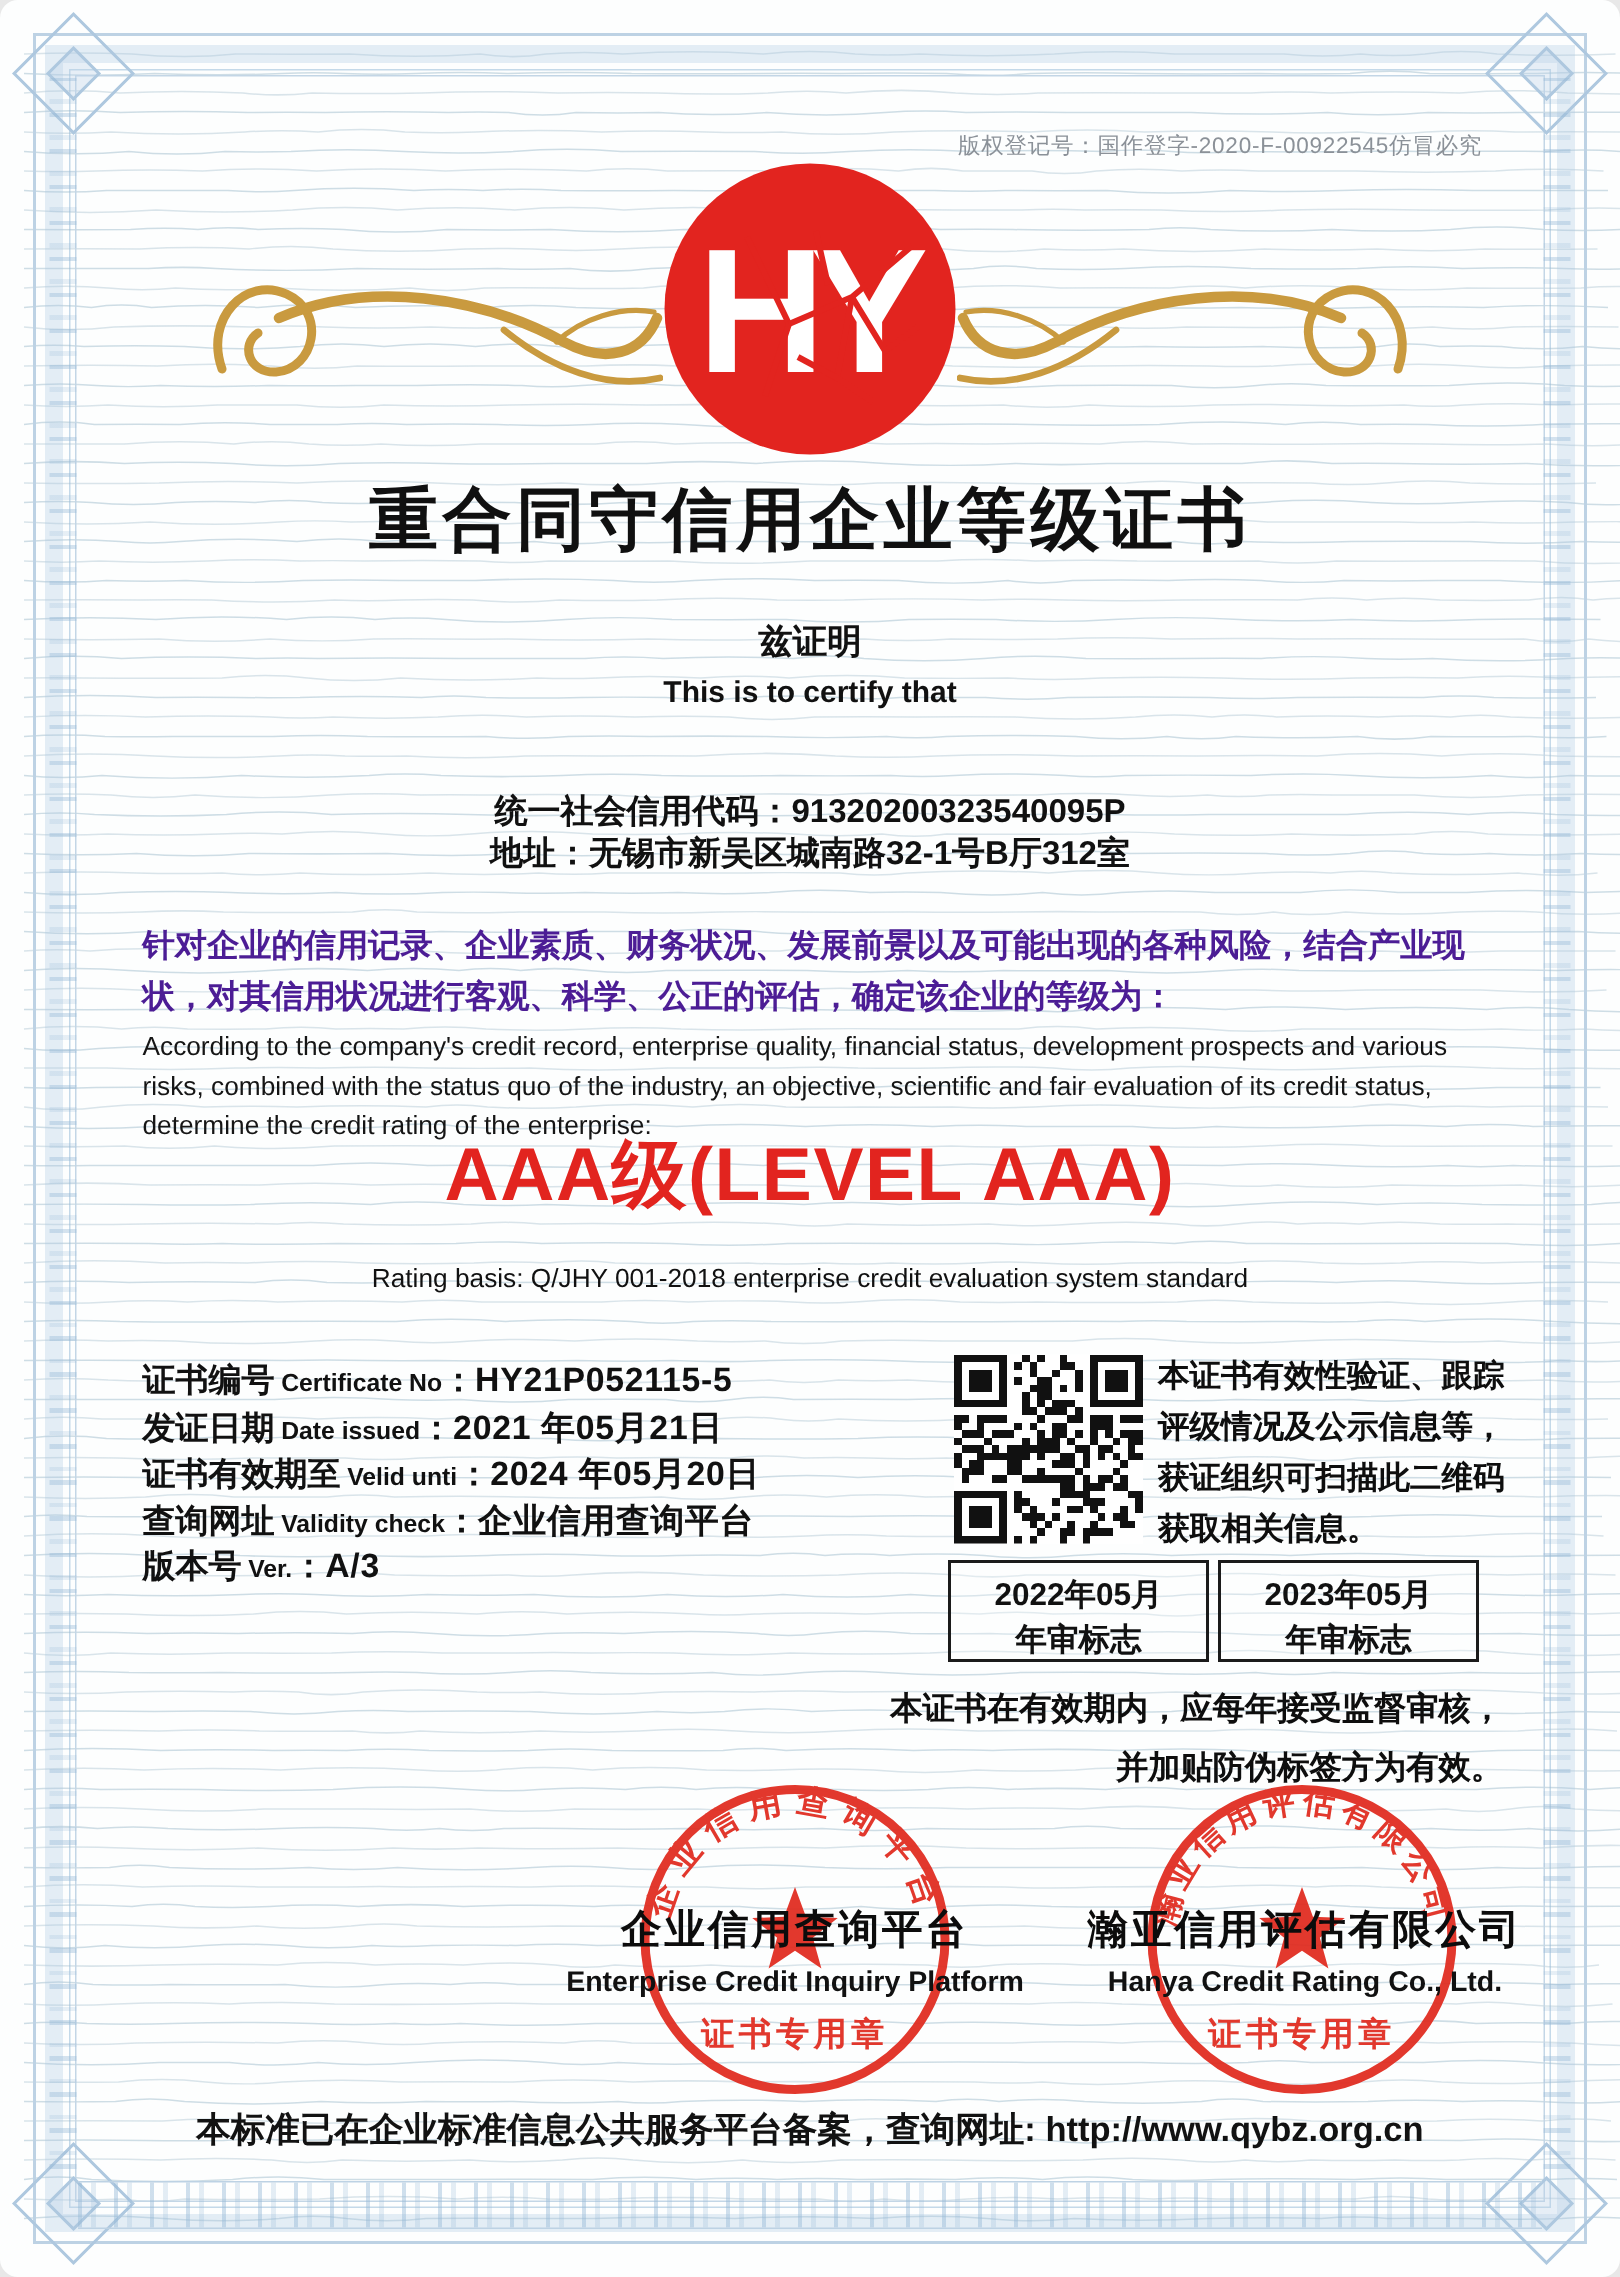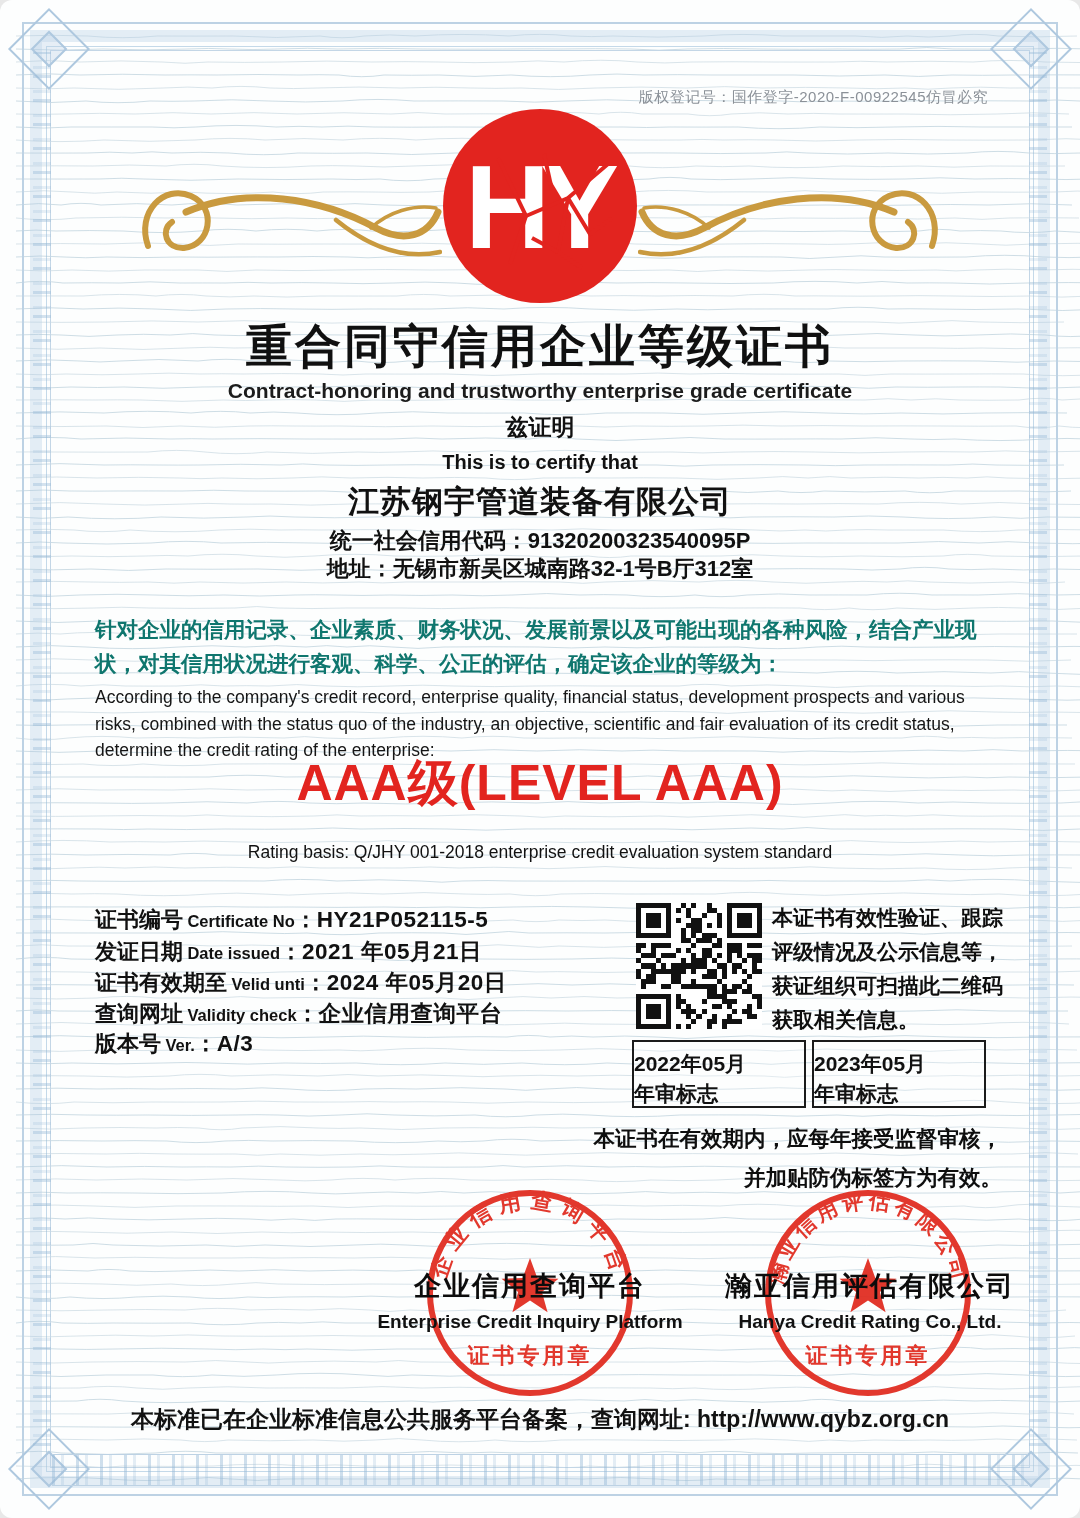--- a/index.html
+++ b/index.html
@@ -40,39 +40,39 @@
   .center { left:0; width:100%; text-align:center; }
   .title    { top:316px; font-size:46px; font-weight:700; letter-spacing:3px; color:#101010; }
   .subtitle { top:379px; font-size:21px; font-weight:600; color:#1c1c1c; }
   .certzh   { top:412px; font-size:23px; font-weight:600; }
   .certen   { top:451px; font-size:20px; font-weight:600; }
   .company  { top:481px; font-size:31px; font-weight:800; letter-spacing:1px; }
   .code     { top:526px; font-size:22px; font-weight:600; }
   .addr     { top:554px; font-size:22px; font-weight:600; }
 
   
-  .evalzh { top:614px; left:95px; width:892px; font-size:21.5px; line-height:1.58; font-weight:600; color:#0f766e; }
+  .evalzh { top:614px; left:95px; width:892px; font-size:21.5px; line-height:1.58; font-weight:600; color:#4c1d95; }
   .evalen { top:684px; left:95px; width:900px; font-size:17.5px; line-height:1.52; font-weight:500; color:#151515; }
   .level  { top:750px; font-size:50px; font-weight:900; color:#e2241f; letter-spacing:1px; }
   .basiszh{ top:816px; font-size:19px; font-weight:600; }
   .basisen{ top:842px; font-size:17.5px; font-weight:500; }
 
   
   .details { left:95px; top:905px; width:520px; }
   .drow { height:31px; white-space:nowrap; }
   .dzh { font-size:22px; font-weight:700; }
   .den { font-size:16.5px; font-weight:600; }
   .dsep{ font-size:22px; font-weight:700; }
   .dval{ font-size:22.5px; font-weight:600; letter-spacing:.5px; }
   .durl{ height:31px; font-size:23px; font-weight:600; letter-spacing:.3px; }
 
   
   .qr { left:636px; top:903px; width:126px; height:126px; background:#fff; }
   .qrnote { left:772px; top:901px; width:234px; font-size:21px; line-height:1.62; font-weight:600; color:#0e0e0e; }
-  .ybox { top:1040px; width:174px; height:68px; border:2.5px solid #1b1b1b; text-align:left;
+  .ybox { top:1040px; width:174px; height:68px; border:2.5px solid #1b1b1b; text-align:center;
           font-size:21px; font-weight:600; padding-top:7px; line-height:1.45; background:rgba(255,255,255,.25); }
   .yb1 { left:632px; } .yb2 { left:812px; }
   .supervision { top:1120px; right:78px; width:430px; text-align:right; font-size:21.5px; font-weight:600; line-height:1.8; color:#0e0e0e; }
 
   
   .stamp { width:220px; height:220px; top:1183px; z-index:2; opacity:.93; }
   .st-l { left:420px; } .st-r { left:758px; }
   .issuer { z-index:3; text-align:center; top:1268px; width:360px; }
   .is-l { left:350px; } .is-r { left:690px; }
   .is-zh { font-size:27px; font-weight:700; letter-spacing:2px; color:#0c0c0c; }
@@ -237,24 +237,22 @@
   <svg class="layer flourish fl-r" viewBox="0 0 306 115">
     <g fill="none" stroke="#c99a3f" stroke-linecap="round">
       <path d="M12,78 C0,44 28,16 55,28 C82,40 74,78 48,80 C30,81 24,62 36,54" stroke-width="6"></path>
       <path d="M50,44 C110,18 185,30 240,60 C268,75 292,68 302,44" stroke-width="7"></path>
       <path d="M200,52 C232,78 268,92 304,84" stroke-width="4.5"></path>
       <path d="M235,60 C252,44 278,36 300,40" stroke-width="3.5"></path>
     </g>
   </svg>
 
   <div class="layer center title">重合同守信用企业等级证书</div>
-  <div class="layer center subtitle">Contract-honoring and trustworthy enterprise grade certificate</div>
   <div class="layer center certzh">兹证明</div>
   <div class="layer center certen">This is to certify that</div>
-  <div class="layer center company">江苏钢宇管道装备有限公司</div>
   <div class="layer center code">统一社会信用代码：91320200323540095P</div>
   <div class="layer center addr">地址：无锡市新吴区城南路32-1号B厅312室</div>
 
   <div class="layer evalzh">针对企业的信用记录、企业素质、财务状况、发展前景以及可能出现的各种风险，结合产业现状，对其信用状况进行客观、科学、公正的评估，确定该企业的等级为：</div>
   <div class="layer evalen">According to the company's credit record, enterprise quality, financial status, development prospects and various risks, combined with the status quo of the industry, an objective, scientific and fair evaluation of its credit status, determine the credit rating of the enterprise:</div>
 
   <div class="layer center level">AAA级(LEVEL AAA)</div>
   <div class="layer center basisen">Rating basis: Q/JHY 001-2018 enterprise credit evaluation system standard</div>
 
   <div class="layer details">

